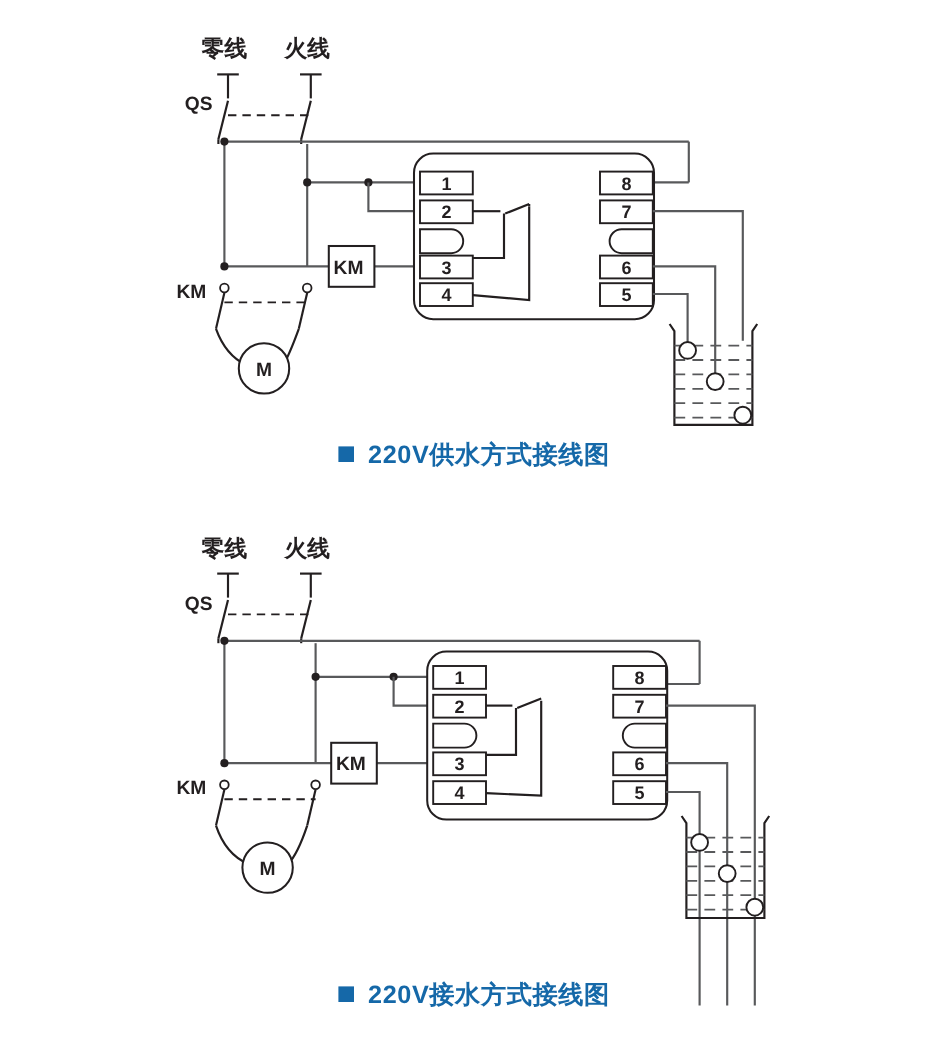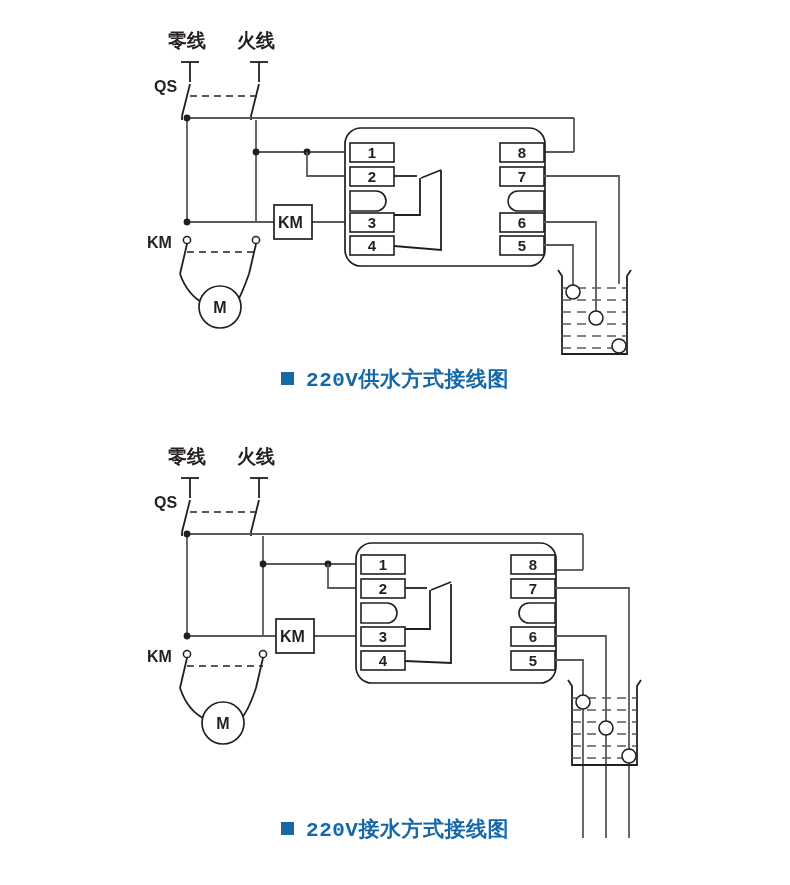--- a/index.html
+++ b/index.html
@@ -30,21 +30,20 @@
   .caption {
     position: absolute;
     left: 0;
     width: 790px;
     text-align: center;
     font-size: 21px;
     font-weight: bold;
     color: #1568a8;
     letter-spacing: 0.5px;
     white-space: nowrap;
-    font-family: Liberation Mono, monospace;
   }
   #caption-1 { top: 365px; }
   #caption-2 { top: 795px; margin-top: 20px; }
   .caption .bullet {
     display: inline-block;
     width: 13px;
     height: 13px;
     background: #1568a8;
     margin-right: 12px;
     vertical-align: 1px;

